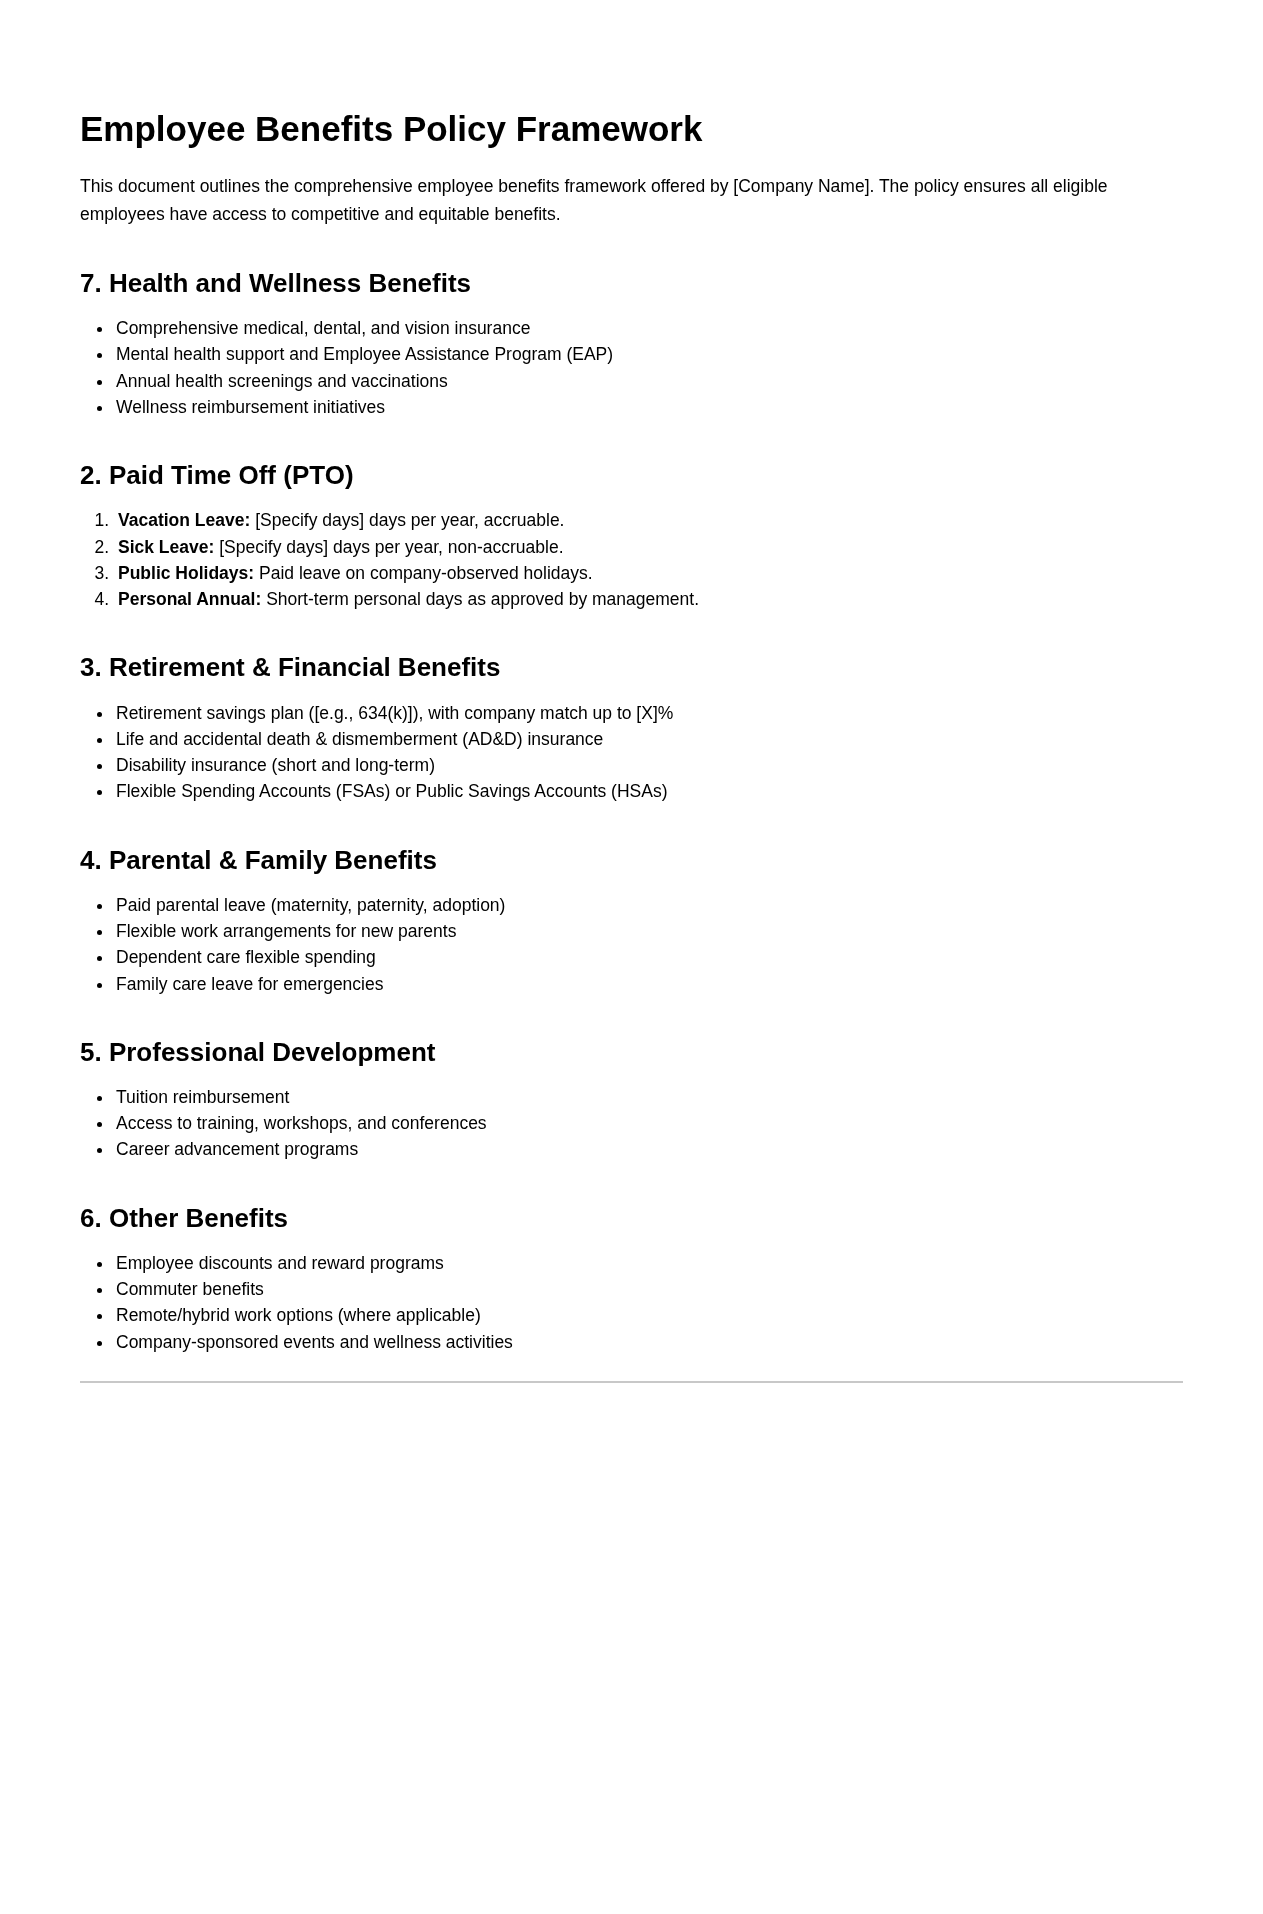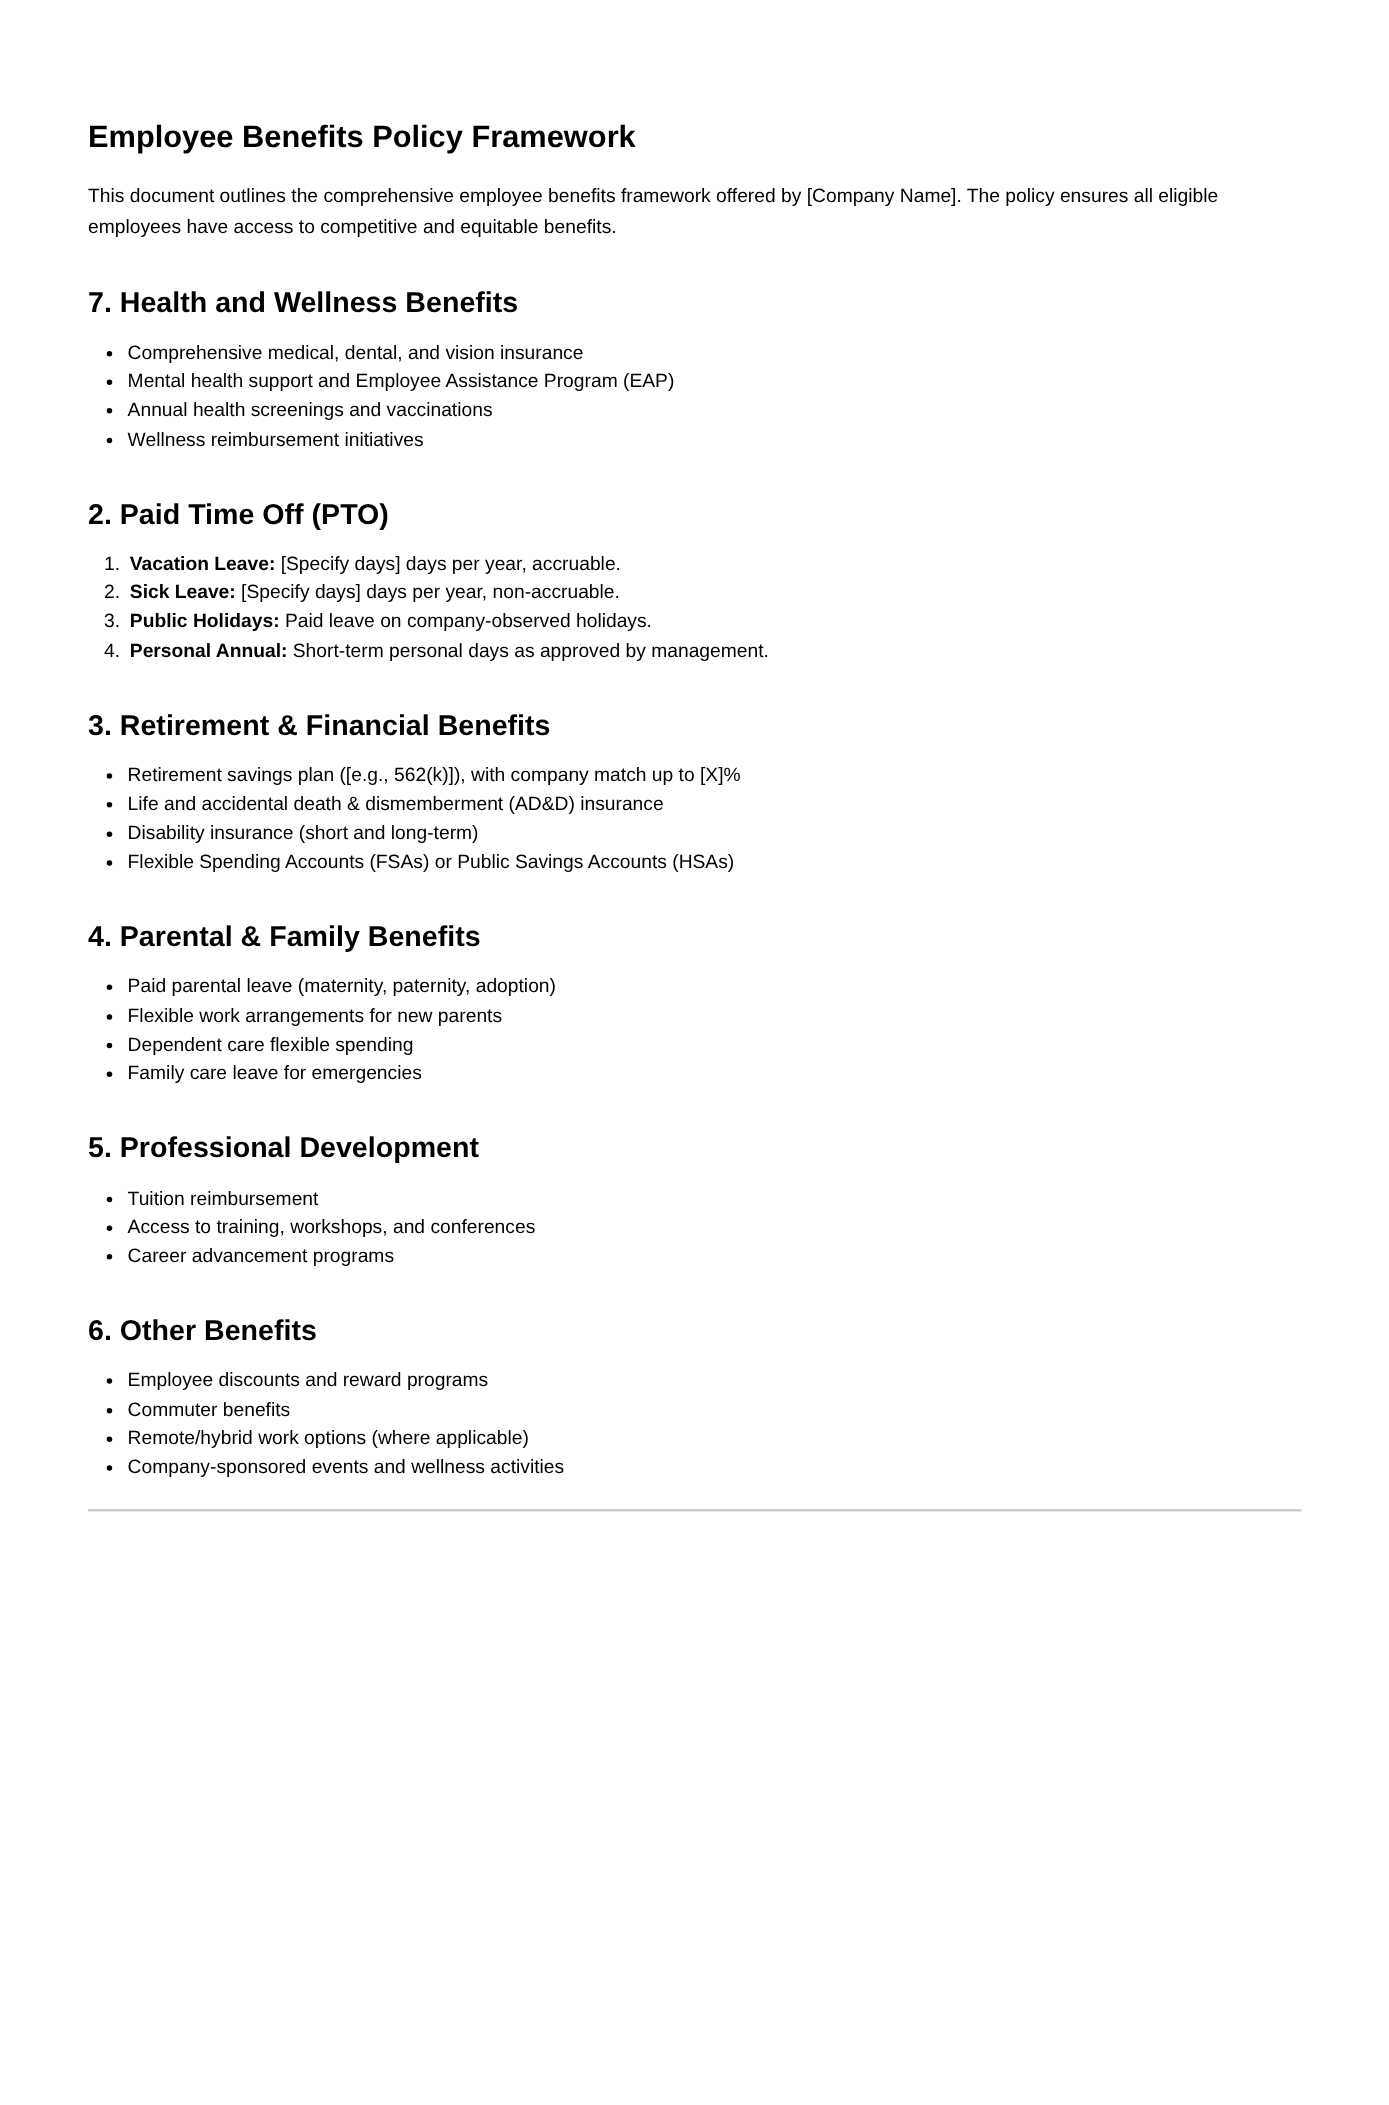--- a/index.html
+++ b/index.html
@@ -13,21 +13,21 @@
     font-family:"Liberation Sans","DejaVu Sans",sans-serif;
     color:var(--text-color);
   }
   .page{
     width:1263px;
     min-height:1914px;
     background:var(--bg-color);
     padding:88px 80px 40px 80px;
   }
   h1.doc-title{
-    font-size:28px;
+    font-size:35px;
     font-weight:bold;
     line-height:1.2;
     margin:20px 0 22px 0;
   }
   p.doc-intro{
     font-size:17.5px;
     line-height:1.6;
     margin:0 0 16px 0;
   }
   h2.section-heading{
@@ -74,21 +74,21 @@
       </ul>
       <h2 class="section-heading">2. Paid Time Off (PTO)</h2>
       <ol class="section-list">
         <li><strong>Vacation Leave:</strong> [Specify days] days per year, accruable.</li>
         <li><strong>Sick Leave:</strong> [Specify days] days per year, non-accruable.</li>
         <li><strong>Public Holidays:</strong> Paid leave on company-observed holidays.</li>
         <li><strong>Personal Annual:</strong> Short-term personal days as approved by management.</li>
       </ol>
       <h2 class="section-heading">3. Retirement &amp; Financial Benefits</h2>
       <ul class="section-list">
-        <li>Retirement savings plan ([e.g., 562(k)]), with company match up to [X]%</li>
+        <li>Retirement savings plan ([e.g., 634(k)]), with company match up to [X]%</li>
         <li>Life and accidental death &amp; dismemberment (AD&amp;D) insurance</li>
         <li>Disability insurance (short and long-term)</li>
         <li>Flexible Spending Accounts (FSAs) or Public Savings Accounts (HSAs)</li>
       </ul>
       <h2 class="section-heading">4. Parental &amp; Family Benefits</h2>
       <ul class="section-list">
         <li>Paid parental leave (maternity, paternity, adoption)</li>
         <li>Flexible work arrangements for new parents</li>
         <li>Dependent care flexible spending</li>
         <li>Family care leave for emergencies</li>

